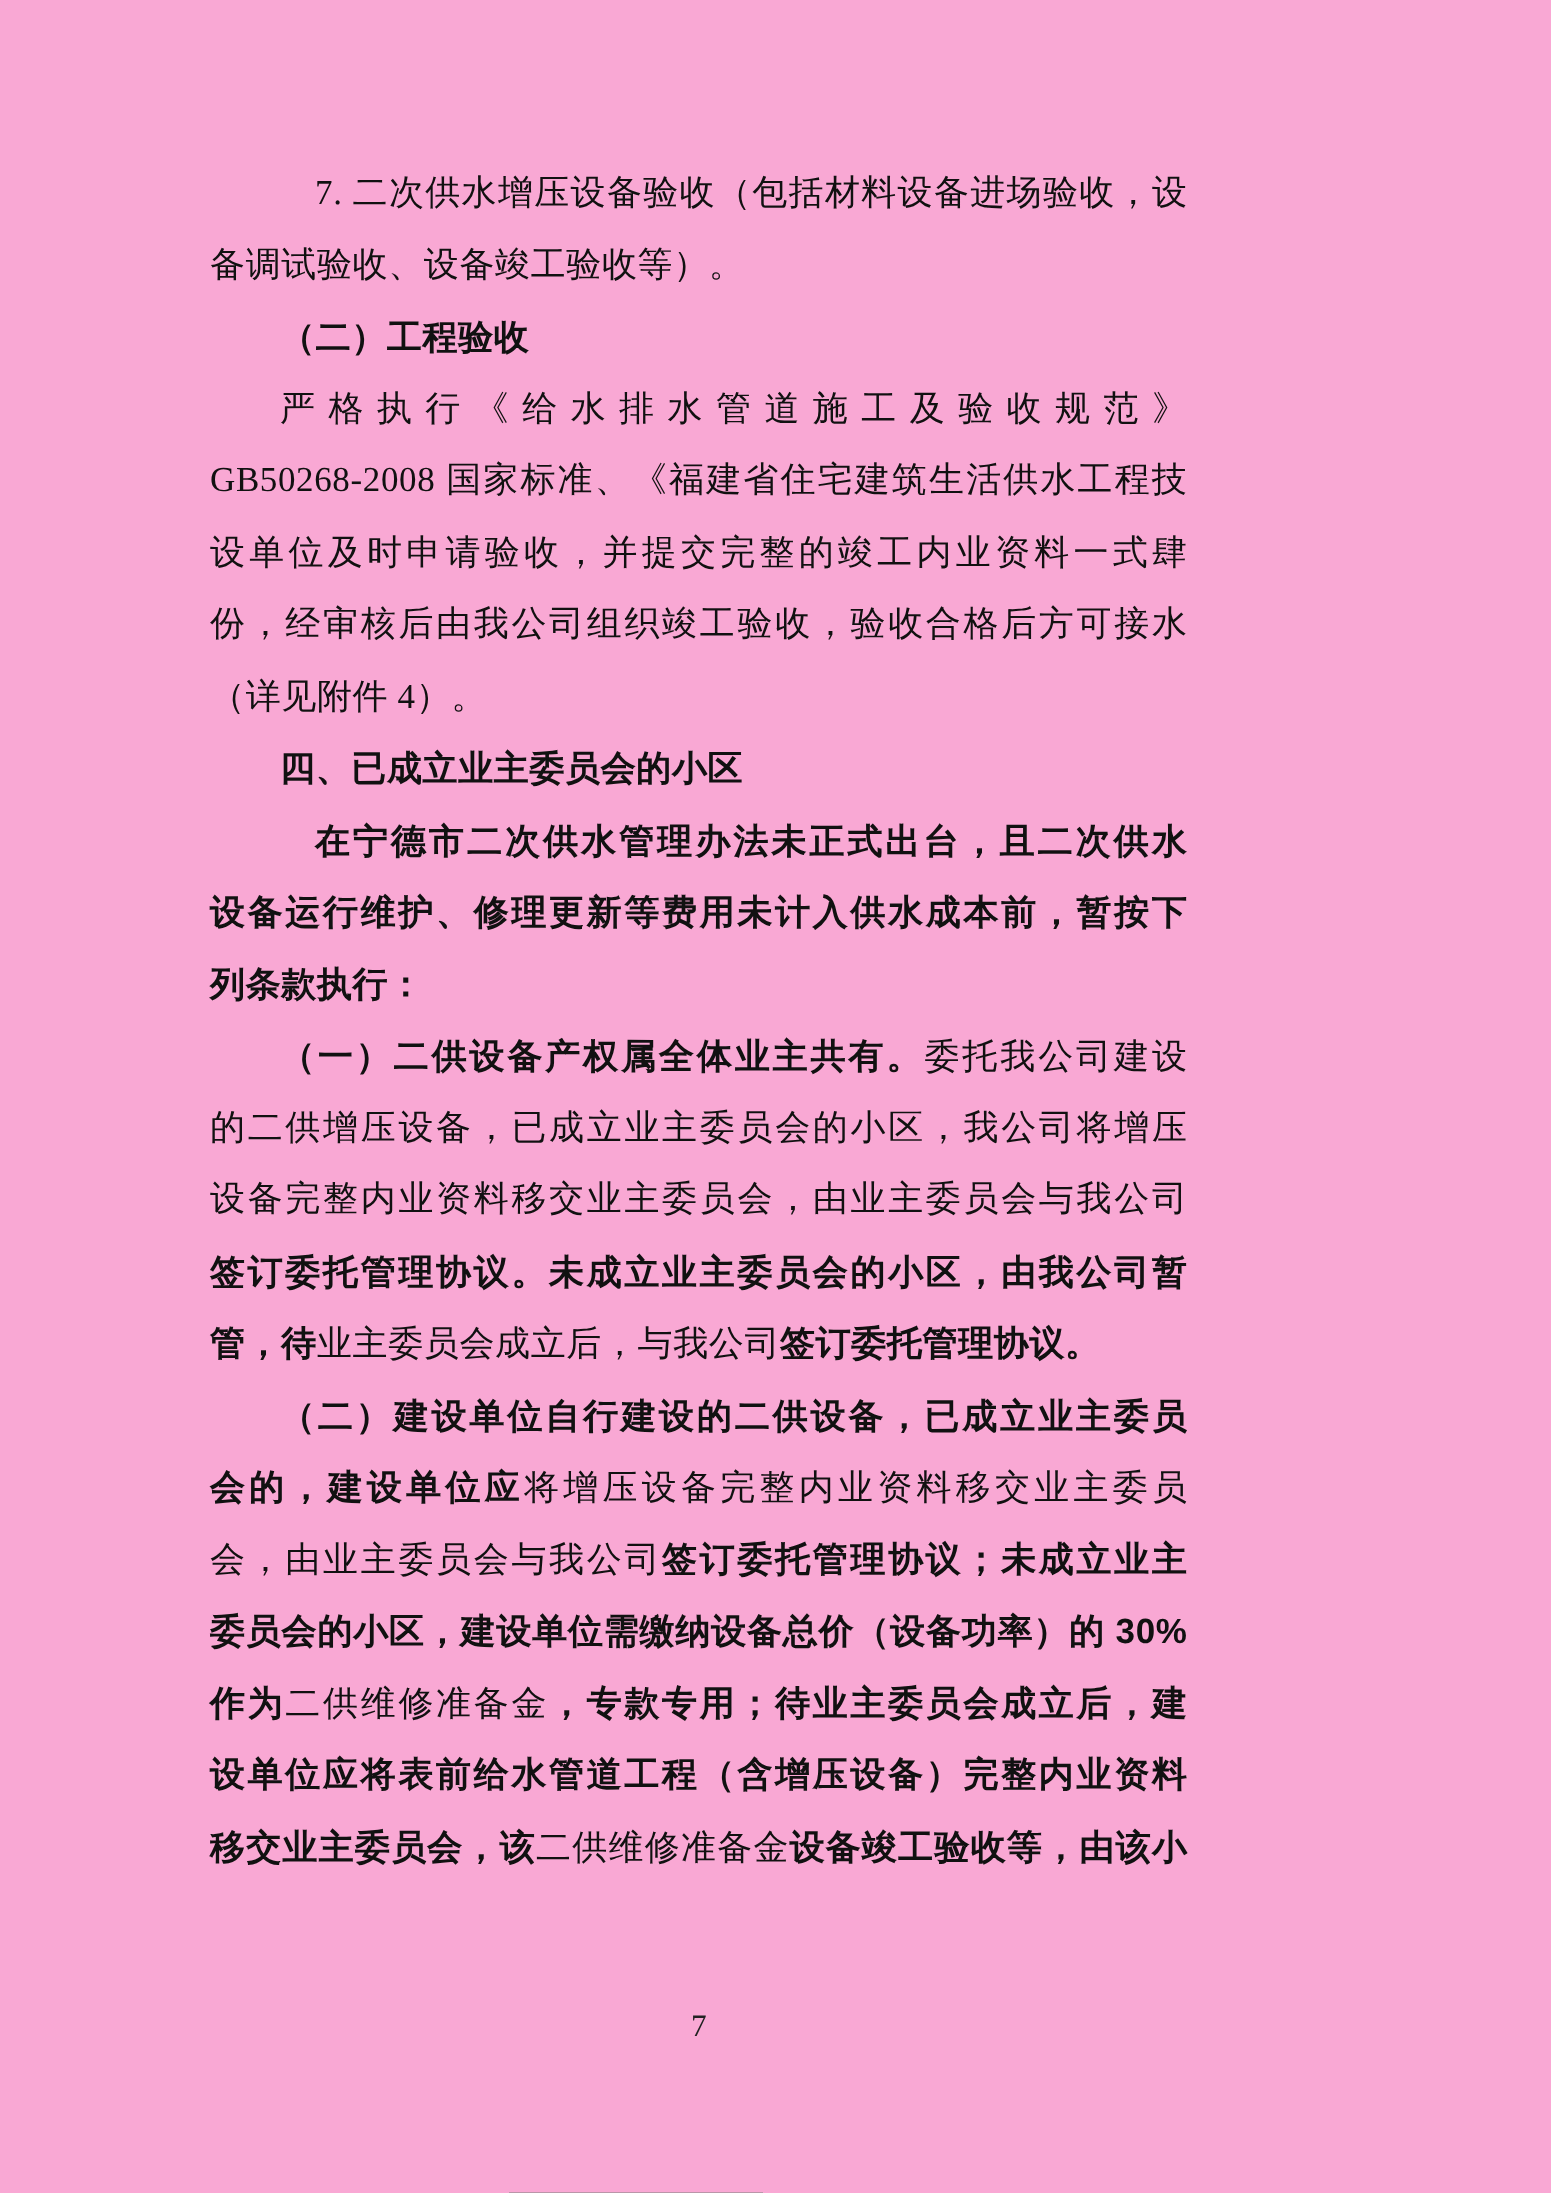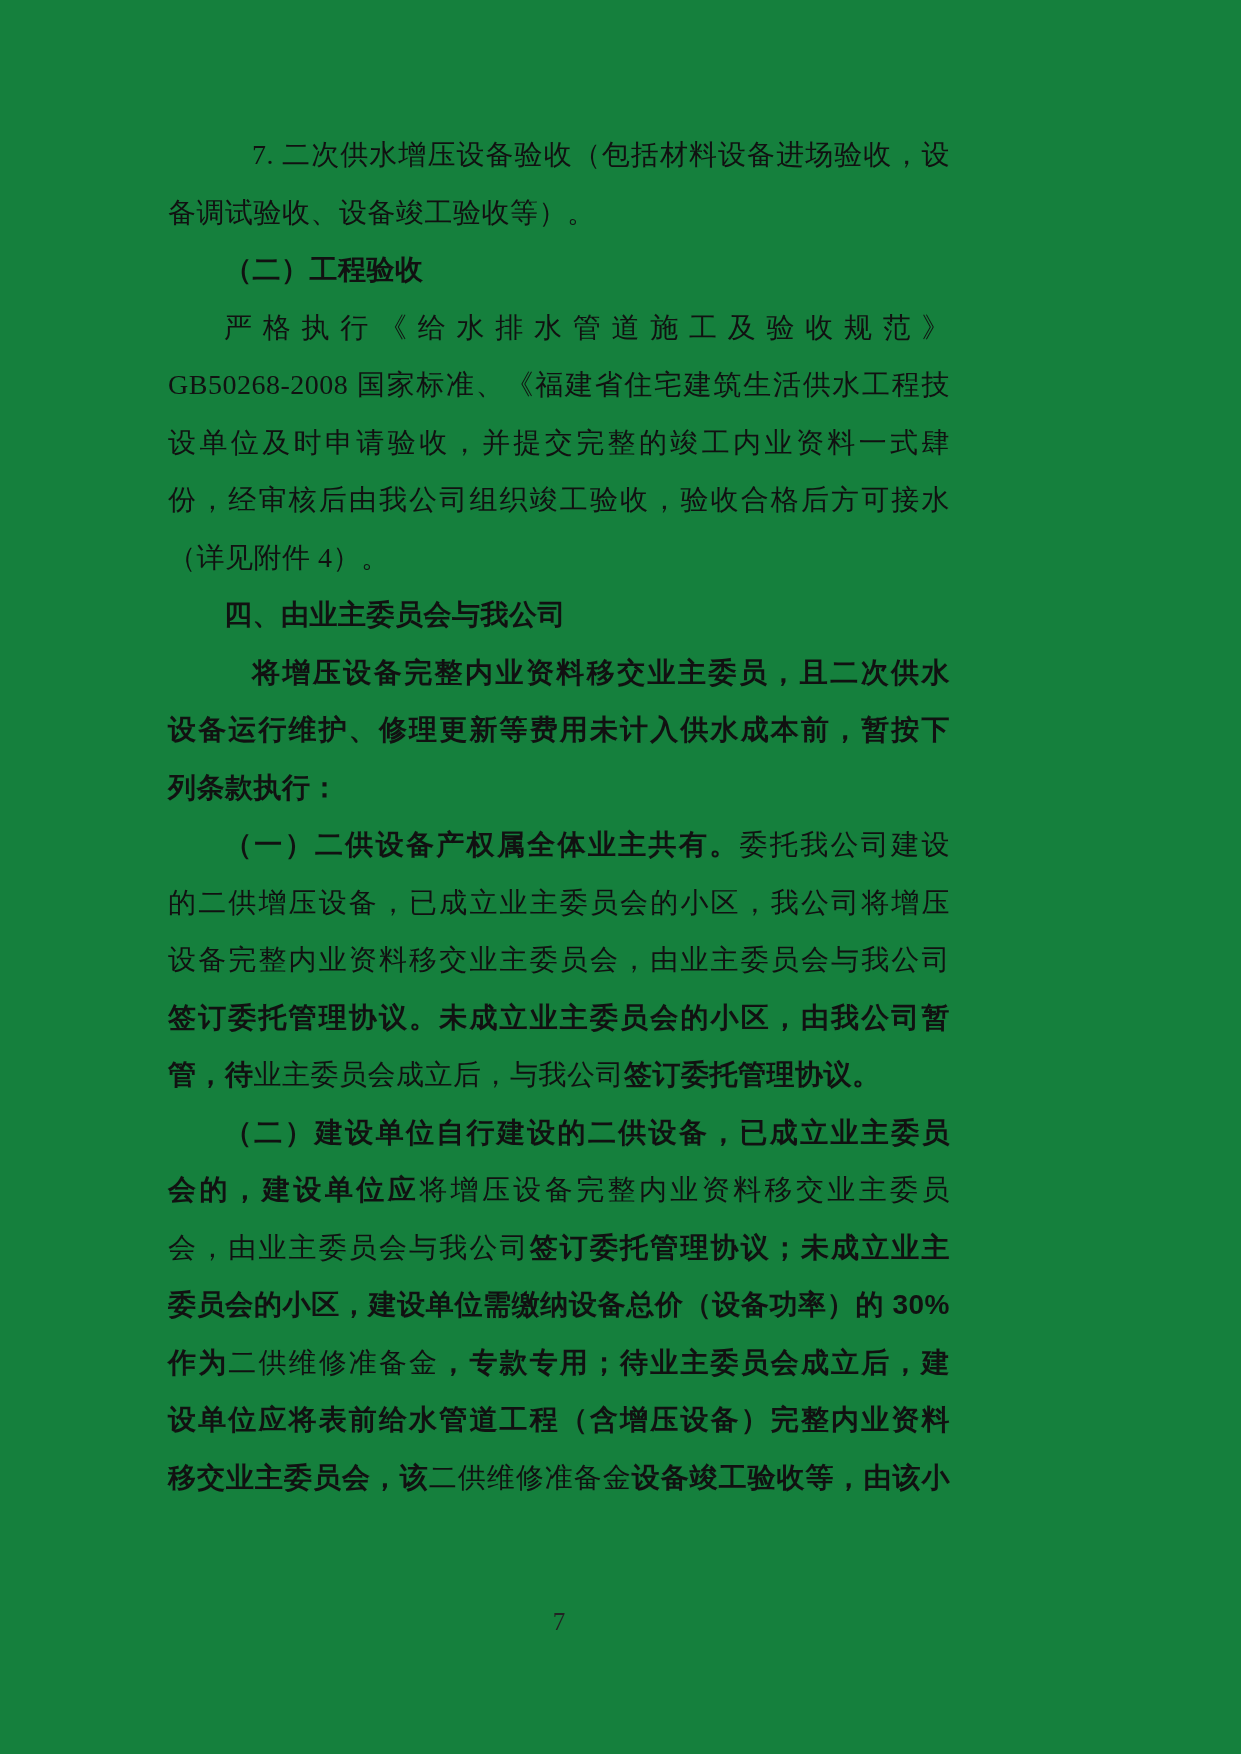--- a/index.html
+++ b/index.html
@@ -5,21 +5,21 @@
   html, body {
     margin: 0;
     padding: 0;
     background: #888;
   }
   .page {
     position: relative;
     width: 1241px;
     height: 1754px;
     margin: 0 auto;
-    background: #15803d;
+    background: #f9a8d4;
     font-family: "Liberation Serif", "DejaVu Serif", serif;
     color: #111111;
     overflow: hidden;
   }
   .content {
     position: absolute;
     left: 168px;
     top: 126px;
     width: 782px;
   }
@@ -62,22 +62,22 @@
 <div class="page">
   <div class="content">
       <div class="line justify indent-2"><span class="run">7. 二次供水增压设备验收（包括材料设备进场验收，设</span></div>
       <div class="line"><span class="run">备调试验收、设备竣工验收等）。</span></div>
       <div class="line indent-1"><span class="run bold">（二）工程验收</span></div>
       <div class="line justify indent-1"><span class="run">严格执行《给水排水管道施工及验收规范》</span></div>
       <div class="line justify"><span class="run">GB50268-2008 国家标准、《福建省住宅建筑生活供水工程技</span></div>
       <div class="line justify"><span class="run">设单位及时申请验收，并提交完整的竣工内业资料一式肆</span></div>
       <div class="line justify"><span class="run">份，经审核后由我公司组织竣工验收，验收合格后方可接水</span></div>
       <div class="line"><span class="run">（详见附件 4）。</span></div>
-      <div class="line indent-1"><span class="run bold">四、由业主委员会与我公司</span></div>
-      <div class="line justify indent-2"><span class="run bold">将增压设备完整内业资料移交业主委员，且二次供水</span></div>
+      <div class="line indent-1"><span class="run bold">四、已成立业主委员会的小区</span></div>
+      <div class="line justify indent-2"><span class="run bold">在宁德市二次供水管理办法未正式出台，且二次供水</span></div>
       <div class="line justify"><span class="run bold">设备运行维护、修理更新等费用未计入供水成本前，暂按下</span></div>
       <div class="line"><span class="run bold">列条款执行：</span></div>
       <div class="line justify indent-1"><span class="run bold">（一）二供设备产权属全体业主共有。</span><span class="run">委托我公司建设</span></div>
       <div class="line justify"><span class="run">的二供增压设备，已成立业主委员会的小区，我公司将增压</span></div>
       <div class="line justify"><span class="run">设备完整内业资料移交业主委员会，由业主委员会与我公司</span></div>
       <div class="line justify"><span class="run bold">签订委托管理协议。未成立业主委员会的小区，由我公司暂</span></div>
       <div class="line"><span class="run bold">管，待</span><span class="run">业主委员会成立后，与我公司</span><span class="run bold">签订委托管理协议。</span></div>
       <div class="line justify indent-1"><span class="run bold">（二）建设单位自行建设的二供设备，已成立业主委员</span></div>
       <div class="line justify"><span class="run bold">会的，建设单位应</span><span class="run">将增压设备完整内业资料移交业主委员</span></div>
       <div class="line justify"><span class="run">会，由业主委员会与我公司</span><span class="run bold">签订委托管理协议；未成立业主</span></div>

